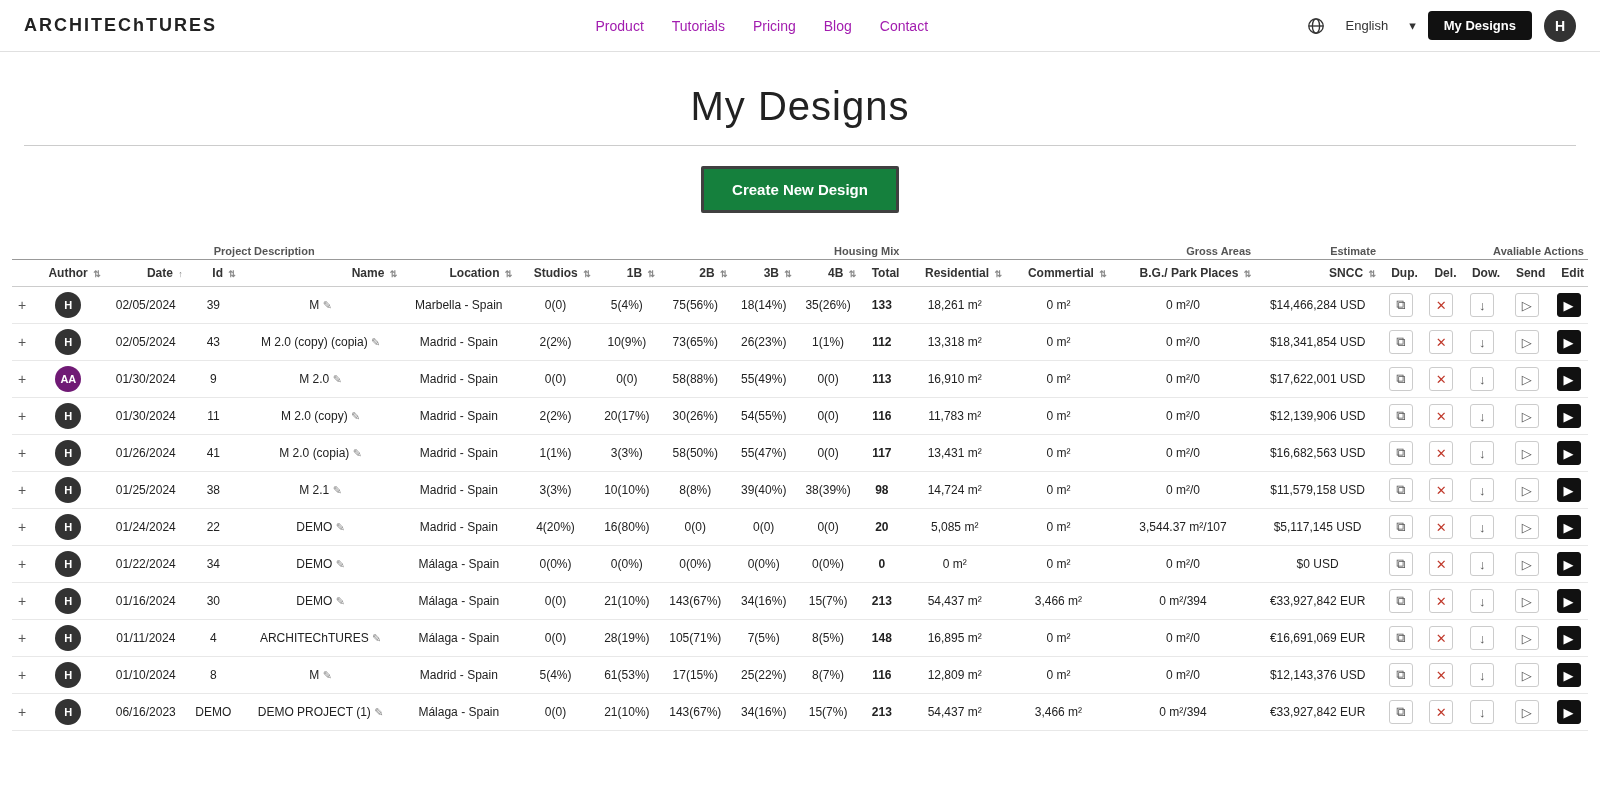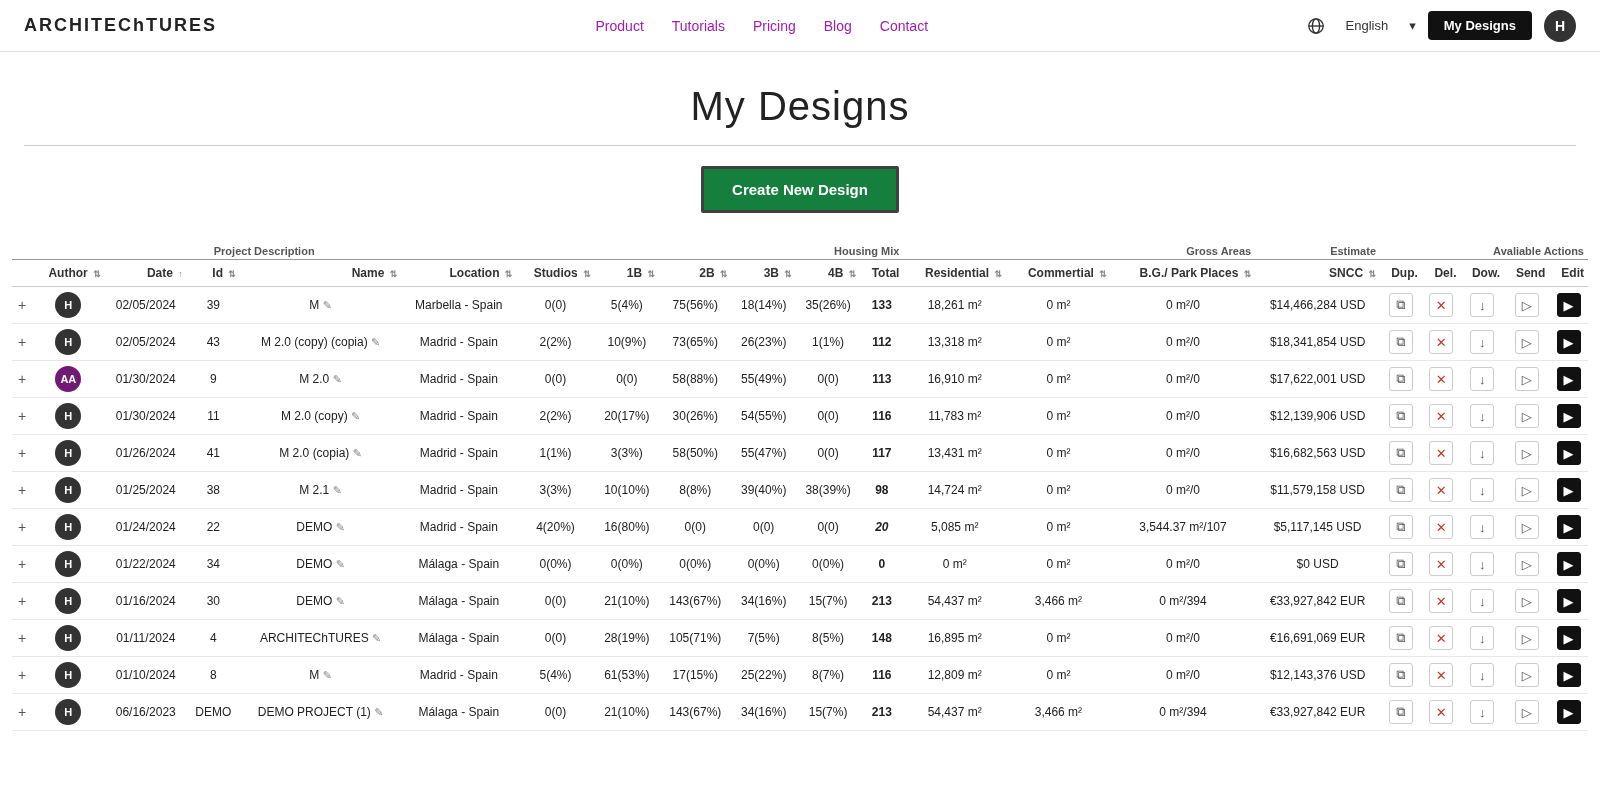--- a/index.html
+++ b/index.html
@@ -412,21 +412,21 @@
       </td>
       <td>01/24/2024</td>
       <td>22</td>
       <td>DEMO <span style="color:#888;font-size:11px;">✎</span></td>
       <td>Madrid - Spain</td>
       <td>4(20%)</td>
       <td>16(80%)</td>
       <td>0(0)</td>
       <td>0(0)</td>
       <td>0(0)</td>
-      <td style="font-weight:600;font-style:italic;">20</td>
+      <td style="font-weight:600;">20</td>
       <td>5,085 m²</td>
       <td>0 m²</td>
       <td>3,544.37 m²/107</td>
       <td>$5,117,145 USD</td>
       <td>
         <button class="action-btn" title="Duplicate">⧉</button>
       </td>
       <td>
         <button class="action-btn" title="Delete" style="color:#c0392b;">✕</button>
       </td>

